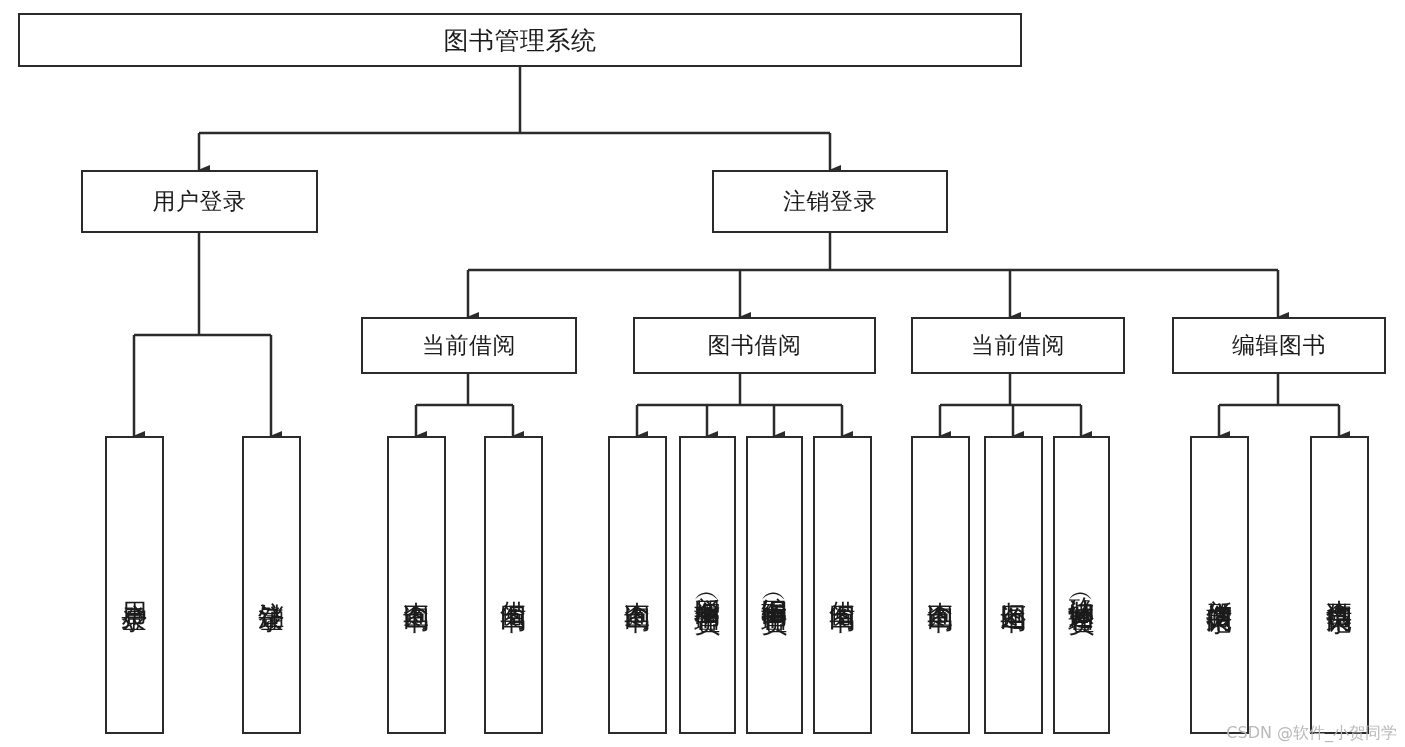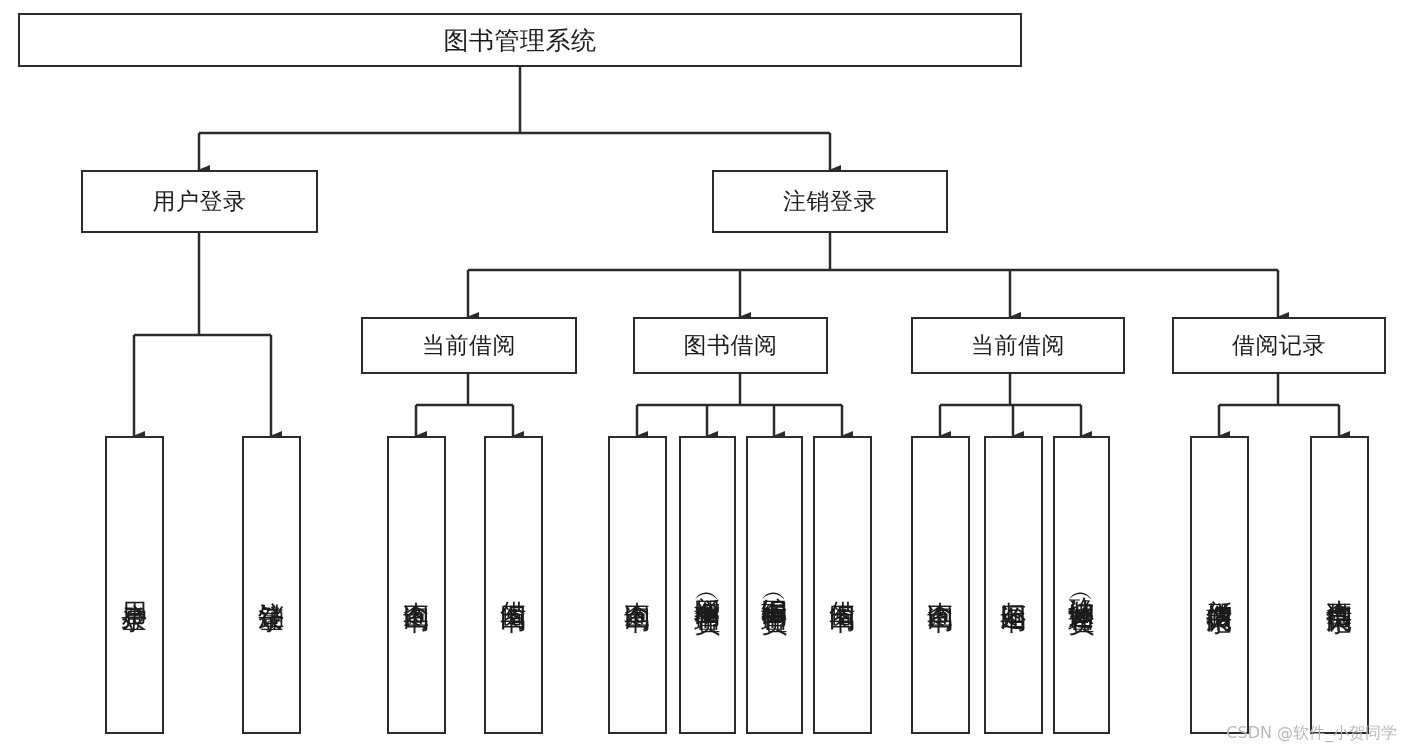--- a/index.html
+++ b/index.html
@@ -126,28 +126,28 @@
   <div class="node lvl1" id="n-l1-0" style="left: 81px; top: 170px; width: 237px; height: 63px;">
     <span class="node-label">用户登录</span>
   </div>
   <div class="node lvl1" id="n-l1-1" style="left: 712px; top: 170px; width: 236px; height: 63px;">
     <span class="node-label">注销登录</span>
   </div>
 
   <div class="node lvl2" id="n-l2-0" style="left: 361px; top: 317px; width: 216px; height: 57px;">
     <span class="node-label">当前借阅</span>
   </div>
-  <div class="node lvl2" id="n-l2-1" style="left: 633px; top: 317px; width: 195px; height: 57px;">
+  <div class="node lvl2" id="n-l2-1" style="left: 633px; top: 317px; width: 243px; height: 57px;">
     <span class="node-label">图书借阅</span>
   </div>
   <div class="node lvl2" id="n-l2-2" style="left: 903px; top: 317px; width: 214px; height: 57px; margin-left: 8px;">
     <span class="node-label">当前借阅</span>
   </div>
   <div class="node lvl2" id="n-l2-3" style="left: 1172px; top: 317px; width: 214px; height: 57px;">
-    <span class="node-label">借阅记录</span>
+    <span class="node-label">编辑图书</span>
   </div>
 
   <div class="node leaf" id="n-lf-0" style="left: 105px; top: 436px; width: 59px; height: 298px;">
     <span class="node-label">用户登录</span>
   </div>
   <div class="node leaf" id="n-lf-1" style="left: 242px; top: 436px; width: 59px; height: 298px;">
     <span class="node-label">注销登录</span>
   </div>
   <div class="node leaf" id="n-lf-2" style="left: 387px; top: 436px; width: 59px; height: 298px;">
     <span class="node-label">查询图书</span>

